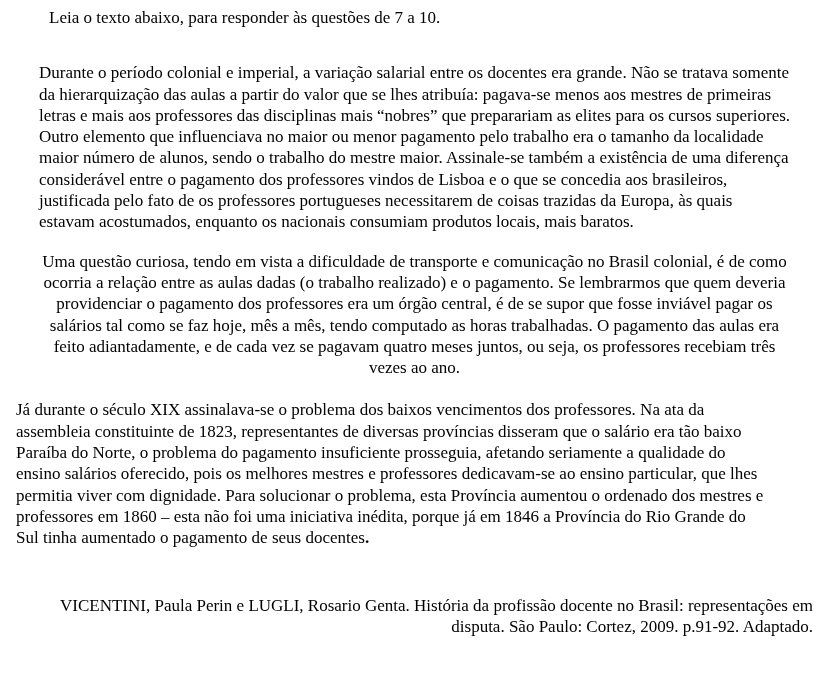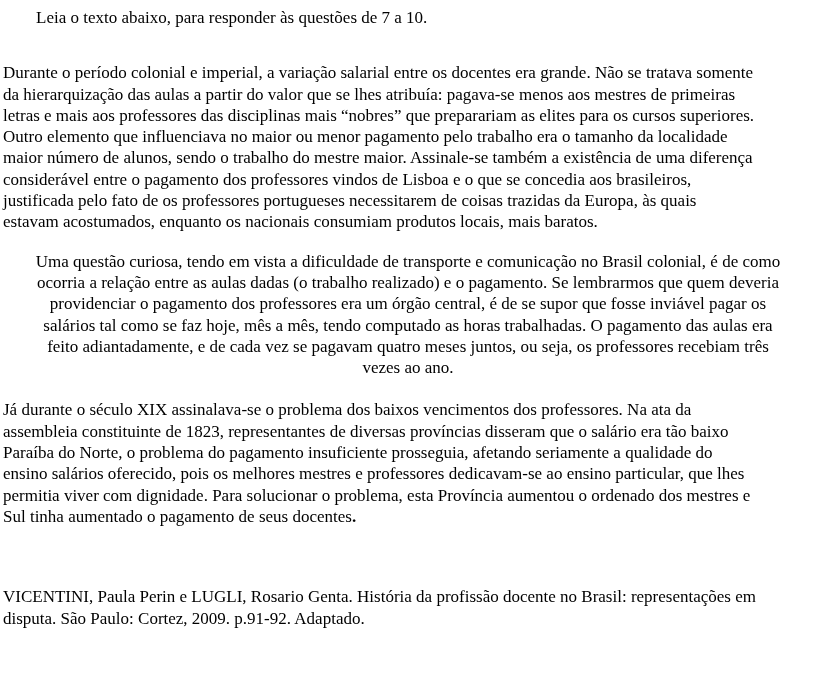--- a/index.html
+++ b/index.html
@@ -9,38 +9,38 @@
     background: #ffffff;
     overflow: hidden;
     font-family: "Liberation Serif", "DejaVu Serif", serif;
     font-size: 17px;
     color: #000000;
   }
   .page {
     box-sizing: border-box;
     width: 819px;
     height: 683px;
-    padding: 7px 6px 0 3px;
+    padding: 7px 6px 0 16px;
   }
   .instruction {
     margin: 0;
     line-height: 21.3px;
     text-indent: 33px;
     white-space: pre;
   }
   .para { margin: 0; }
   .para .line {
     display: block;
     line-height: 21.3px;
     white-space: pre;
   }
-  .para-1 { margin-top: 34px; }
+  .para-1 { margin-top: 34px; margin-left: 23px; }
   .para-2 { margin-top: 18px; text-align: center; }
   .para-3 { margin-top: 21px; font-family: Liberation Serif, serif; }
-  .citation { margin-top: 59px; text-align: left; }
+  .citation { margin-top: 46px; text-align: right; }
   .para b { font-weight: bold; }
 </style>
 </head>
 <body>
 
 <div class="page">
   <p class="instruction">Leia o texto abaixo, para responder às questões de 7 a 10.</p>
 
   <div class="para para-1">
       <span class="line">Durante o período colonial e imperial, a variação salarial entre os docentes era grande. Não se tratava somente</span>
@@ -61,20 +61,21 @@
       <span class="line">feito adiantadamente, e de cada vez se pagavam quatro meses juntos, ou seja, os professores recebiam três</span>
       <span class="line">vezes ao ano.</span>
     </div>
 
   <div class="para para-3">
       <span class="line">Já durante o século XIX assinalava-se o problema dos baixos vencimentos dos professores. Na ata da</span>
       <span class="line">assembleia constituinte de 1823, representantes de diversas províncias disseram que o salário era tão baixo</span>
       <span class="line">Paraíba do Norte, o problema do pagamento insuficiente prosseguia, afetando seriamente a qualidade do</span>
       <span class="line">ensino salários oferecido, pois os melhores mestres e professores dedicavam-se ao ensino particular, que lhes</span>
       <span class="line">permitia viver com dignidade. Para solucionar o problema, esta Província aumentou o ordenado dos mestres e</span>
+      <span class="line">professores em 1860 – esta não foi uma iniciativa inédita, porque já em 1846 a Província do Rio Grande do</span>
       <span class="line">Sul tinha aumentado o pagamento de seus docentes<b>.</b></span>
     </div>
 
   <div class="para citation">
       <span class="line">VICENTINI, Paula Perin e LUGLI, Rosario Genta. História da profissão docente no Brasil: representações em</span>
       <span class="line">disputa. São Paulo: Cortez, 2009. p.91-92. Adaptado.</span>
     </div>
 </div>
 
 </body></html>

